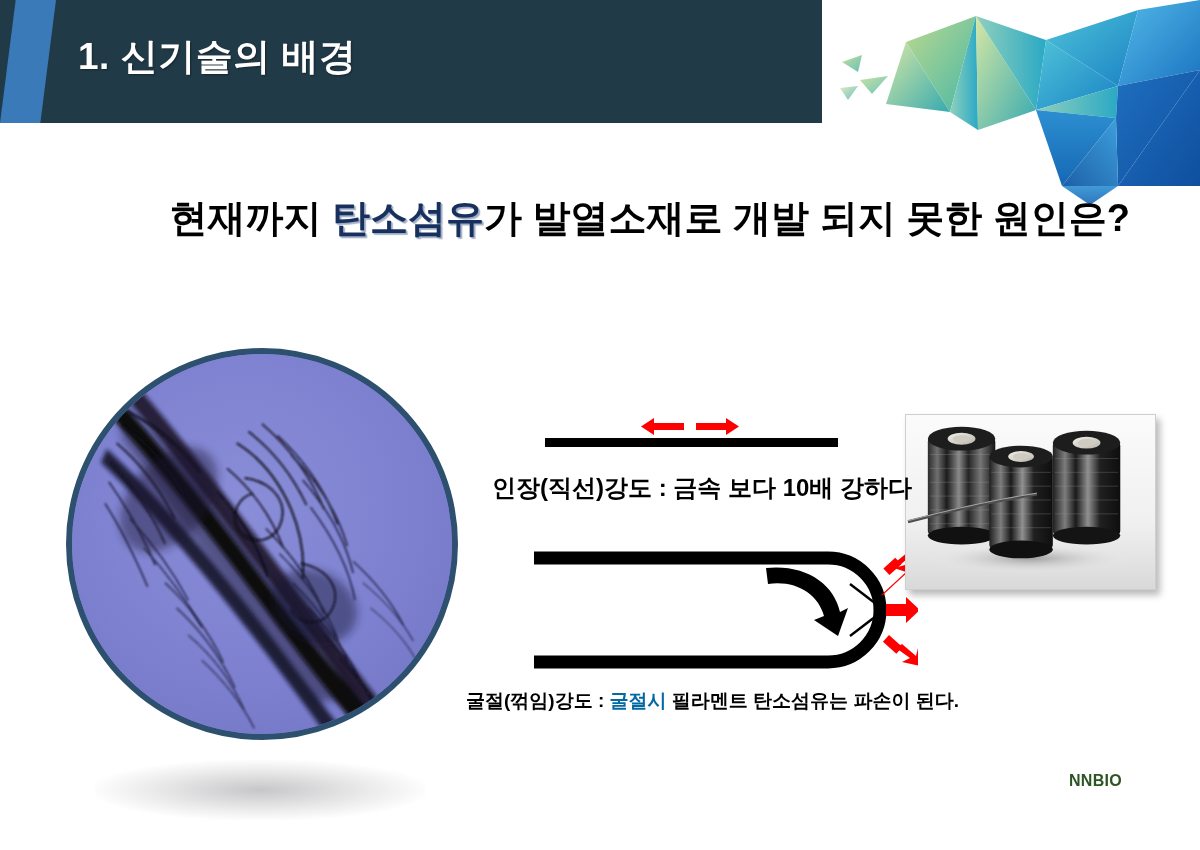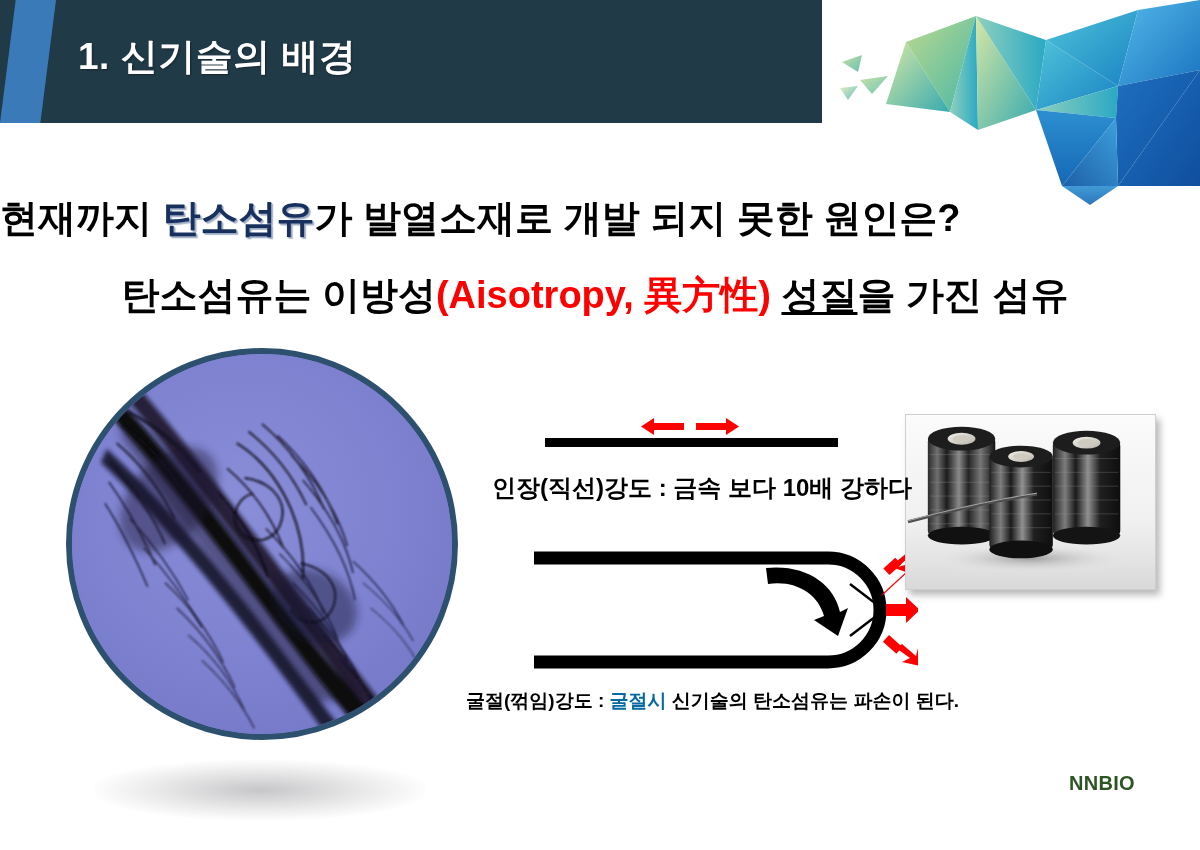--- a/index.html
+++ b/index.html
@@ -28,21 +28,21 @@
     letter-spacing:.5px;white-space:nowrap;
     text-shadow:1px 1px 2px rgba(0,0,0,.35);
   }
 
   
   .poly-deco{position:absolute;right:0;top:0;width:400px;height:205px;z-index:1;}
 
   
   .headline1{
     position:absolute;left:0;top:193px;width:1130px;
-    text-align:left;font-size:38px;font-weight:700;color:#000;
+    text-align:right;font-size:38px;font-weight:700;color:#000;
     white-space:nowrap;z-index:4;
   }
   .headline2{
     position:absolute;left:0;top:270px;width:1190px;
     text-align:center;font-size:38px;font-weight:700;color:#000;
     white-space:nowrap;z-index:4;
   }
   .hl-blue{
     color:#18305e;font-weight:800;
     text-shadow:1px 1px 0 #9aa9c4, 2px 2px 1px rgba(120,135,165,.6);
@@ -91,21 +91,21 @@
     position:absolute;left:905px;top:414px;width:251px;height:176px;z-index:3;
     background:#f2f2f2;border:1px solid #cfcfcf;box-sizing:border-box;
     box-shadow:4px 5px 7px rgba(0,0,0,.28);
     overflow:hidden;
   }
   .photo-frame svg{display:block;width:100%;height:100%;}
 
   
   .logo{
     position:absolute;left:1069px;top:772px;z-index:4;
-    font-size:20px;font-weight:700;color:#2d5423;letter-spacing:.3px;
+    font-size:16px;font-weight:700;color:#2d5423;letter-spacing:.3px;
   }
 </style>
 </head>
 <body>
 
 <div class="slide">
 
   <svg class="poly-deco" viewBox="0 0 400 205" preserveAspectRatio="none">
     <defs>
       <linearGradient id="g1" x1="0" y1="0" x2="1" y2="1">
@@ -161,23 +161,20 @@
   </svg>
 
   <div class="header-bar"></div>
   <div class="header-accent"></div>
   <div class="header-title">1. 신기술의 배경</div>
 
   <div class="headline1">
     <span>현재까지 </span><span class="hl-blue">탄소섬유</span><span>가 발열소재로 개발 되지 못한 원인은?</span>
   </div>
 
-  <div class="headline2">
-    <span>탄소섬유는 이방성</span><span class="hl-red">(Aisotropy, 異方性)</span><span> </span><span class="hl-underline">성질</span><span>을 가진 섬유</span>
-  </div>
 
   <div class="micro-shadow"></div>
   <div class="micro-wrap">
     <svg viewBox="0 0 392 392" preserveAspectRatio="none">
       <defs>
         <radialGradient id="bg" cx="45%" cy="40%" r="75%">
           <stop offset="0" stop-color="#8a8ed8"></stop>
           <stop offset="65%" stop-color="#7b7fce"></stop>
           <stop offset="100%" stop-color="#7175c2"></stop>
         </radialGradient>
@@ -282,21 +279,21 @@
     <g fill="#ff0000">
       <path d="M360 52 L386 28 L388 42 L392 20 L370 26 L382 30 L356 54 Z" transform="translate(-4,2)"></path>
       <path d="M358 30 L380 12 L378 4 L392 14 L380 26 L380 18 L362 34 Z"></path>
       <rect x="356" y="22" width="16" height="9" transform="rotate(-42 364 26)"></rect>
       <path d="M358 64 H378 V57 L392 70 L378 83 V76 H358 Z"></path>
       <rect x="356" y="100" width="18" height="9" transform="rotate(42 365 104)"></rect>
       <path d="M374 104 L388 116 L390 108 L392 126 L374 122 L382 118 L368 108 Z"></path>
     </g>
   </svg>
   <div class="cap-bend">
-    <span>굴절(꺾임)강도 : </span><span class="red">굴절시</span><span> 신기술의 탄소섬유는 파손이 된다.</span>
+    <span>굴절(꺾임)강도 : </span><span class="red">굴절시</span><span> 필라멘트 탄소섬유는 파손이 된다.</span>
   </div>
 
   <div class="photo-frame">
     <svg viewBox="0 0 251 176" preserveAspectRatio="none">
       <defs>
         <linearGradient id="pbg" x1="0" y1="0" x2="0" y2="1">
           <stop offset="0" stop-color="#fbfbfb"></stop>
             <stop offset="62%" stop-color="#f0f0f0"></stop>
           <stop offset="100%" stop-color="#d9d9d9"></stop>
         </linearGradient>

